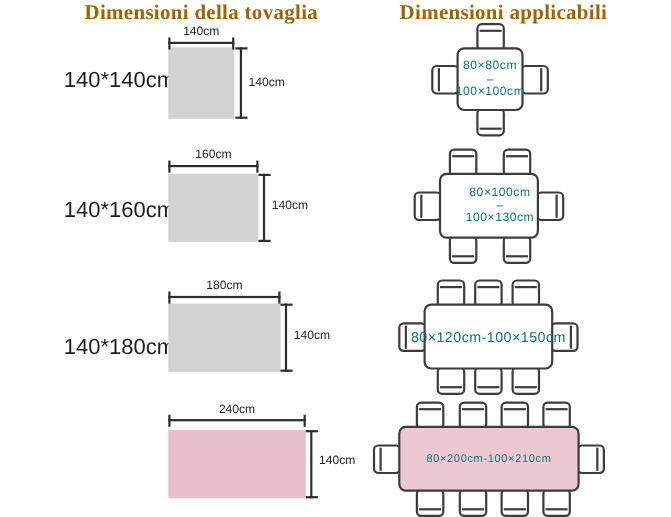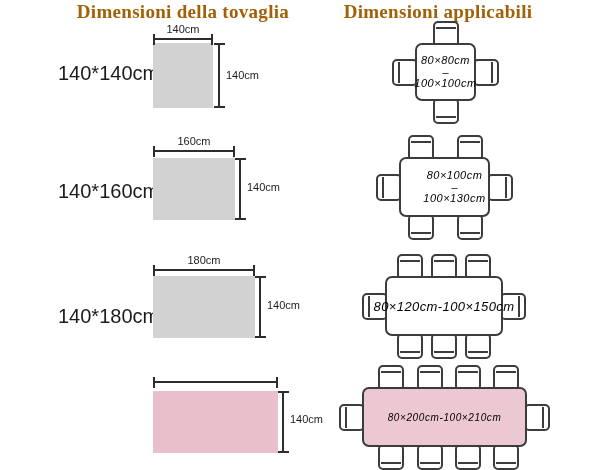--- a/index.html
+++ b/index.html
@@ -6,21 +6,21 @@
   #canvas {
     position:relative; width:610px; height:470px; overflow:hidden;
     background:#ffffff; font-family:"Liberation Sans", sans-serif; color:#1b1b1b;
   }
   .title {
     position:absolute; top:1px; text-align:center;
     font-family:"Liberation Serif", serif; font-weight:bold;
     font-size:19px; color:#a16207; letter-spacing:0.3px; white-space:nowrap;
   }
   .title.left  { left:52px;  width:262px; }
-  .title.right { left:324px; width:228px; }
+  .title.right { left:324px; width:228px;text-align:right; }
 
   .rowlabel {
     position:absolute; left:58px; width:100px; text-align:center;
     font-size:20px; color:#1c1c1c; white-space:nowrap;
   }
 
   .cloth { position:absolute; }
   .cloth.gray { background:var(--cloth-gray,#d2d2d2); }
   .cloth.pink { background:var(--cloth-pink,#e8bfca); }
 
@@ -33,21 +33,21 @@
   .vline::before { top:0; } .vline::after { bottom:0; }
 
   .dim { position:absolute; font-size:11px; color:#1c1c1c; white-space:nowrap; }
   .dim.ctr { text-align:center; }
 
   
   .table {
     position:absolute; box-sizing:border-box; z-index:2;
     border:2px solid #3c3c3c; border-radius:7px; background:#ffffff;
     display:flex; flex-direction:column; align-items:center; justify-content:center;
-    text-align:center; color:#000000;font-style:italic;
+    text-align:center; color:#0f766e;
   }
   .table.pink { background:var(--table-pink,#ecc8d2); }
   .table .sz  { font-size:11px; line-height:1.3; letter-spacing:0.5px; white-space:nowrap; }
   .table .sep { font-size:11px; line-height:0.8; }
   .table .szw { font-size:13px; letter-spacing:0.4px; white-space:nowrap; }
   .table .szx { font-size:10px; letter-spacing:0.6px; white-space:nowrap; }
 
   
   .chair {
     position:absolute; box-sizing:border-box; z-index:1;
@@ -119,20 +119,21 @@
   <div class="chair h b" style="left:431px; top:333px;"></div>
   <div class="chair h b" style="left:465px; top:333px;"></div>
   <div class="chair v l" style="left:362px; top:293px;"></div>
   <div class="chair v r" style="left:500px; top:293px;"></div>
   <div class="table" style="left:385px; top:276px; width:118px; height:60px;">
     <span class="szw">80×120cm-100×150cm</span>
   </div>
 
   <div class="cloth pink" style="left:153px; top:391px; width:125px; height:62px;"></div>
   <div class="hline" style="left:153px; top:381px; width:125px;"></div>
+  <div class="dim ctr" style="left:153px; top:366px; width:125px;">240cm</div>
   <div class="vline" style="left:282px; top:391px; height:62px;"></div>
   <div class="dim" style="left:290px; top:413px;">140cm</div>
 
   <div class="chair h t" style="left:378px; top:365px;"></div>
   <div class="chair h t" style="left:417px; top:365px;"></div>
   <div class="chair h t" style="left:455px; top:365px;"></div>
   <div class="chair h t" style="left:493px; top:365px;"></div>
   <div class="chair h b" style="left:378px; top:444px;"></div>
   <div class="chair h b" style="left:417px; top:444px;"></div>
   <div class="chair h b" style="left:455px; top:444px;"></div>

